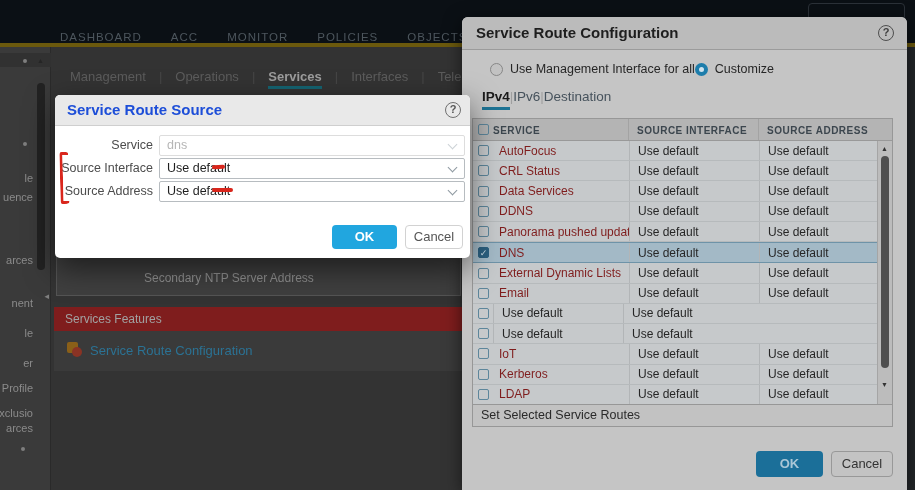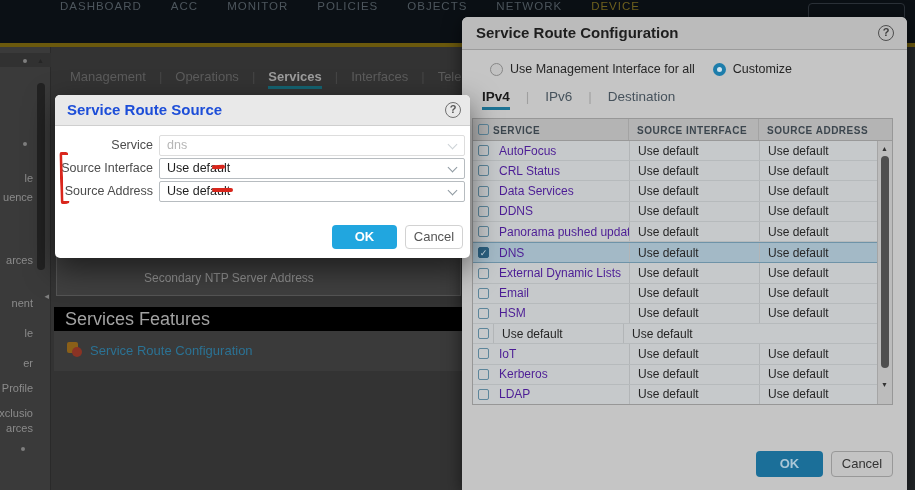--- a/index.html
+++ b/index.html
@@ -2,21 +2,21 @@
 <html><head>
 <meta charset="utf-8">
 <style>
   * { margin:0; padding:0; box-sizing:border-box; }
   body { background:#111; }
   .screen { position:relative; width:915px; height:490px; overflow:hidden;
             font-family:"Liberation Sans", sans-serif; background:#333; }
 
   
   .topnav { position:absolute; left:0; top:0; width:915px; height:43px; background:#0b1015; }
-  .nav-items { position:absolute; left:60px; top:0; height:43px; display:flex; align-items:flex-start; gap:29px; }
+  .nav-items { position:absolute; left:60px; top:0; height:43px; display:flex; align-items:flex-end; gap:29px; }
   .nav-item { font-size:11.5px; letter-spacing:1px; color:#4d565d; white-space:nowrap; }
   .nav-item.active { color:#70621f; }
   .commit-btn { position:absolute; right:10px; top:3px; width:97px; height:22px;
                 border:1px solid #2b3138; border-radius:4px; }
   .goldbar { position:absolute; left:0; top:43px; width:915px; height:4px; background:#6b590d; }
 
   .sidebar { position:absolute; left:0; top:47px; width:51px; height:443px; background:#3a3a3a;
              border-right:1px solid #2a2a2a; }
   .sb-sel { position:absolute; left:0; top:6px; width:51px; height:14px; background:#313131; }
   .sb-frag { position:absolute; right:17px; font-size:11px; color:#8b8b8b; white-space:nowrap; }
@@ -27,47 +27,47 @@
 
   .content { position:absolute; left:52px; top:47px; width:863px; height:443px; background:#333; }
   .subtabs { position:absolute; left:18px; top:14px; height:28px; display:flex; align-items:flex-end;
              gap:13px; font-size:13px; color:#5c5c5c; }
   .subtab { padding-bottom:5px; white-space:nowrap; }
   .subtab.active { color:#9d9d9d; font-weight:bold; border-bottom:3px solid #156472; padding-bottom:2px; }
   .subtab-sep { color:#474747; padding-bottom:5px; }
   .ntp-panel { position:absolute; left:4px; top:158px; width:405px; height:91px;
                background:#3f3f3f; border:1px solid #545454; }
   .ntp-label { position:absolute; left:87px; top:65px; font-size:12px; color:#8f8f8f; }
-  .features-header { position:absolute; left:2px; top:260px; width:408px; height:24px; background:#000000;
-                     color:#a2a2a2; font-size:18px; line-height:24px; padding-left:11px; }
+  .features-header { position:absolute; left:2px; top:260px; width:408px; height:24px; background:#7f1d1d;
+                     color:#a2a2a2; font-size:12px; line-height:24px; padding-left:11px; }
   .features-body { position:absolute; left:2px; top:284px; width:408px; height:40px; background:#3a3a3a; }
   .route-icon { position:absolute; left:13px; top:11px; width:15px; height:15px; }
   .route-icon .ri-a { position:absolute; left:0; top:0; width:11px; height:11px; background:#8a5f18; border-radius:2px; }
   .route-icon .ri-b { position:absolute; left:5px; top:5px; width:10px; height:10px; background:#8a3324; border-radius:50%; }
   .features-link { position:absolute; left:36px; top:12px; font-size:13px; color:#2b7294; }
   .right-strip { position:absolute; right:0; top:0; width:8px; height:443px; background:#232629; }
 
   
   .cfg-dialog { position:absolute; left:462px; top:17px; width:445px; height:473px; background:#c5c5c5;
                 border-radius:6px 6px 0 0; box-shadow:0 4px 18px rgba(0,0,0,.55); }
   .cfg-header { position:absolute; left:0; top:0; width:100%; height:33px; background:#bbb;
                 border-bottom:1px solid #9b9b9b; border-radius:6px 6px 0 0; }
   .cfg-title { position:absolute; left:14px; top:7px; font-size:15px; font-weight:bold; color:#1e1e1e; }
   .help-badge { position:absolute; width:16px; height:16px; border-radius:50%; text-align:center;
                 font-weight:bold; }
   .cfg-help { right:13px; top:8px; border:1.5px solid #4e4e4e; color:#3e3e3e; font-size:11px; line-height:13px; }
-  .cfg-radios { position:absolute; left:28px; top:45px; display:flex; gap:18px; align-items:center;
+  .cfg-radios { position:absolute; left:28px; top:45px; display:flex; align-items:center;
                 font-size:12.5px; color:#262626; }
   .radio-wrap { display:flex; align-items:center; }
   .radio { width:13px; height:13px; border-radius:50%; border:1px solid #878787; background:#c2c2c2;
            margin-right:7px; position:relative; flex:none; }
   .radio.on { border:none; background:#1d7dab; }
   .radio.on::after { content:''; position:absolute; left:4px; top:4px; width:5px; height:5px;
                      border-radius:50%; background:#cfe3ee; }
-  .cfg-tabs { position:absolute; left:20px; top:72px; display:flex; gap:16px; align-items:flex-end;
+  .cfg-tabs { position:absolute; left:20px; top:72px; display:flex; gap:0; align-items:flex-end;
               font-size:13.5px; color:#46525c; }
   .cfg-tab { padding-bottom:6px; }
   .cfg-tab.active { color:#1b1b1b; font-weight:bold; border-bottom:3px solid #1d7394; padding-bottom:3px; }
   .cfg-tab-sep { color:#9f9f9f; padding-bottom:6px; }
 
   .cfg-table { position:absolute; left:10px; top:101px; width:421px; height:287px;
                border:1px solid #979797; background:#c6c9cb; }
   .t-head { display:flex; height:22px; background:#b4b4b4; border-bottom:1px solid #999;
             font-size:10px; font-weight:bold; letter-spacing:.5px; color:#3c464e; }
   .t-head > span { padding-top:6px; }
@@ -76,21 +76,21 @@
   .h-if  { width:130px; border-right:1px solid #a3a3a3; padding-left:8px; }
   .h-ad  { flex:1; padding-left:8px; }
   .h-sc  { width:15px; }
   .cb { width:11px; height:11px; border:1px solid #5d869b; border-radius:2px; flex:none;
         margin:0 4px 0 5px; font-size:9px; line-height:10px; text-align:center; color:#cfe0ea; }
   .cb.on { background:#2c6080; border-color:#2c6080; }
   .h-cb .cb { position:absolute; left:0; top:5px; }
   .t-body { position:absolute; left:0; top:22px; right:15px; bottom:0; display:flex; flex-direction:column; }
   .trow { flex:1; display:flex; align-items:center; border-bottom:1px solid #b6babc; font-size:12px; min-height:0; }
   .trow:last-child { border-bottom:none; }
-  .c-svc { width:136px; color:#4c1d95; padding-left:6px; white-space:nowrap; overflow:hidden; }
+  .c-svc { width:136px; color:#7f1d1d; padding-left:6px; white-space:nowrap; overflow:hidden; }
   .c-if { width:130px; color:#262626; padding-left:8px; border-left:1px solid #b2b5b7; align-self:stretch;
           display:flex; align-items:center; }
   .c-ad { flex:1; color:#262626; padding-left:8px; border-left:1px solid #b2b5b7; align-self:stretch;
           display:flex; align-items:center; }
   .trow.sel { background:#a3b9c6; border-top:1px solid #6e93a8; border-bottom:1px solid #6e93a8; }
   .t-scroll { position:absolute; right:0; top:22px; width:15px; bottom:0; background:#bcbcbc;
               border-left:1px solid #a5a5a5; }
   .ts-up { position:absolute; top:4px; left:3px; font-size:7px; color:#333; }
   .ts-dn { position:absolute; top:240px; left:3px; font-size:7px; color:#333; }
   .ts-thumb { position:absolute; left:3px; top:15px; width:8px; height:212px; background:#4e4e4e; border-radius:4px; }
@@ -273,21 +273,20 @@
             <span class="c-ad">Use default</span>
           </div>
           <div class="trow">
             <span class="cb"></span>
             <span class="c-svc">Email</span>
             <span class="c-if">Use default</span>
             <span class="c-ad">Use default</span>
           </div>
           <div class="trow">
             <span class="cb"></span>
-            <span class="c-svc">HSM</span>
             <span class="c-if">Use default</span>
             <span class="c-ad">Use default</span>
           </div>
           <div class="trow">
             <span class="cb"></span>
             <span class="c-if">Use default</span>
             <span class="c-ad">Use default</span>
           </div>
           <div class="trow">
             <span class="cb"></span>
@@ -307,20 +306,21 @@
             <span class="c-if">Use default</span>
             <span class="c-ad">Use default</span>
           </div>
         </div>
       <div class="t-scroll">
         <div class="ts-up">▲</div>
         <div class="ts-thumb"></div>
         <div class="ts-dn">▼</div>
       </div>
     </div>
+    <div class="cfg-footerlink">Set Selected Service Routes</div>
     <div class="cfg-btns">
       <div class="pill cfg-ok">OK</div>
       <div class="pill cfg-cancel">Cancel</div>
     </div>
   </div>
 
   <div class="src-dialog">
     <div class="src-header">
       <span class="src-title">Service Route Source</span>
       <span class="help-badge src-help">?</span>

